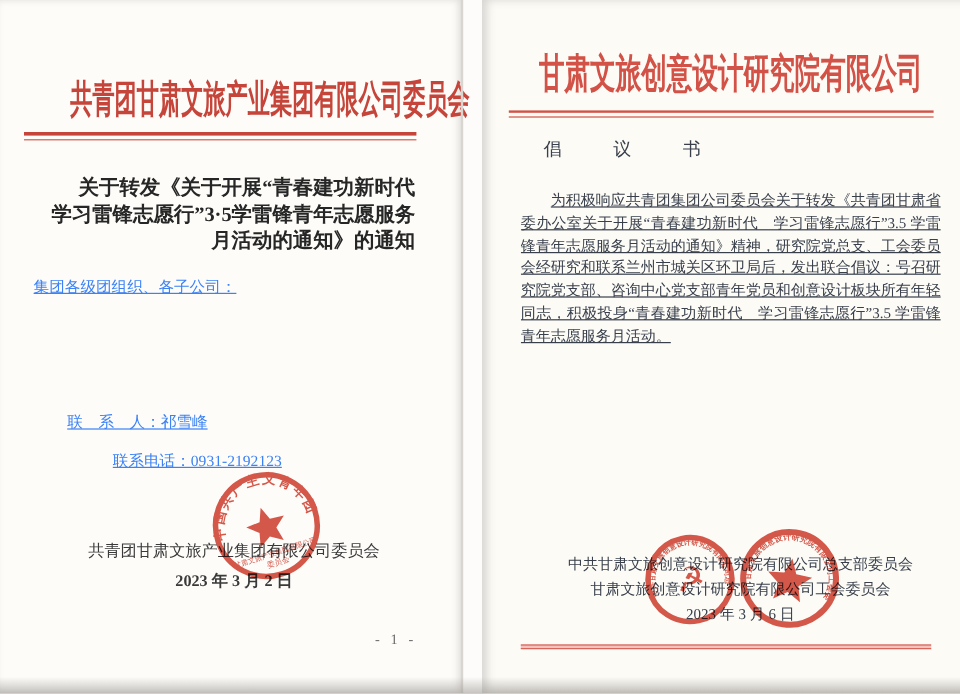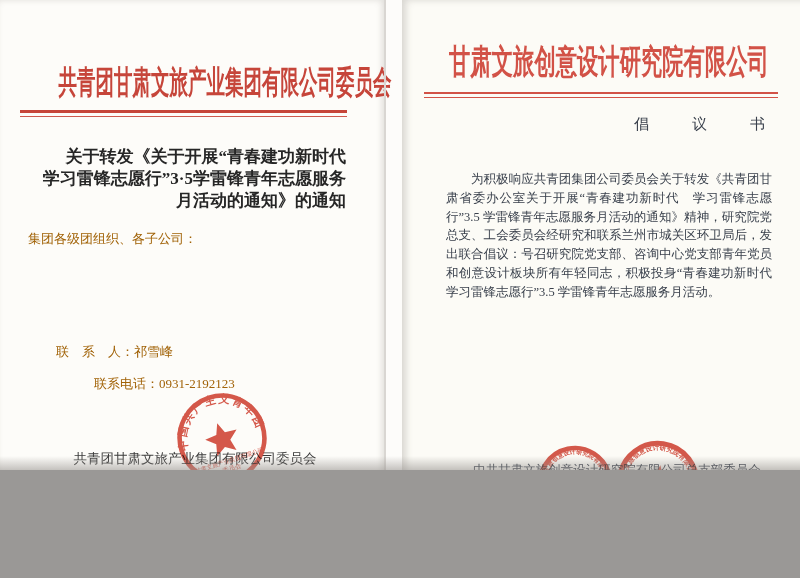--- a/index.html
+++ b/index.html
@@ -1,17 +1,17 @@
 <!DOCTYPE html>
 <html><head>
 <meta charset="utf-8">
 <style>
   html,body{margin:0;padding:0;}
   body{background:#9a9896;font-family:"Liberation Serif","DejaVu Serif",serif;}
-  .scene{position:relative;width:800px;height:470px;overflow:hidden;background:#fdfcfa;}
+  .scene{position:relative;width:800px;height:578px;overflow:hidden;background:#fdfcfa;}
 
   
   .page{position:absolute;top:0;height:578px;background:#fdfcf9;}
   .page-left{left:0;width:385px;box-shadow:inset -3px 0 6px rgba(90,85,80,.18);}
   .page-right{left:402px;width:414px;background:#fcfbf6;box-shadow:inset 4px 0 7px rgba(90,85,80,.22);}
   .seam{position:absolute;top:0;left:384px;width:2px;height:578px;background:#d9d6d2;}
   .scan-bottom{position:absolute;left:0;bottom:0;width:800px;height:14px;
     background:linear-gradient(to bottom,rgba(160,156,152,0),rgba(150,146,142,.55));}
 
   
@@ -23,35 +23,35 @@
   .lh-right span{font-size:26px;color:#d25247;transform:scale(0.82,1.3);}
 
   .rule{position:absolute;height:3px;}
   .rule-left{top:110px;left:20px;width:327px;border-top:3px solid #c6453a;border-bottom:1px solid #cf5a50;}
   .rule-right{top:92px;left:408px;width:354px;border-top:2px solid #d25247;border-bottom:1px solid #d25247;}
   .rule-footer{top:537px;left:418px;width:342px;height:2px;border-top:1px solid #d8645a;border-bottom:1px solid #d8645a;background:#f0c3bd;}
 
   
   .doc-title{position:absolute;top:146px;left:40px;width:306px;text-align:right;
     font-size:17px;line-height:22px;font-weight:bold;color:#262626;}
-  .body-l{position:absolute;left:28px;width:336px;font-size:13px;color:#a16207;}
+  .body-l{position:absolute;left:28px;width:336px;font-size:13px;color:#3b82f6;text-decoration:underline;}
   .salutation{top:230px;}
   .para-l{top:252px;line-height:21.6px;text-align:justify;text-indent:2em;height:110px;overflow:hidden;}
   .contact{left:56px;width:300px;}
   .c1{top:343px;} .c2{top:375px;margin-left:38px;} .c3{top:387px;}
   .sig-l{position:absolute;top:450px;left:30px;width:330px;text-align:center;font-size:13.5px;color:#3a3a3a;}
   .date-l{position:absolute;top:475px;left:30px;width:330px;text-align:center;font-size:13.5px;color:#3a3a3a;font-weight:bold;}
   .page-num{position:absolute;top:526px;left:295px;width:70px;text-align:center;font-size:12px;color:#6a6a6a;letter-spacing:3px;}
 
   
-  .doc-title-r{position:absolute;top:115px;left:37px;width:340px;text-align:right;
+  .doc-title-r{position:absolute;top:115px;left:37px;width:340px;text-align:left;
     font-size:15px;color:#39404c;letter-spacing:14px;text-indent:14px;font-weight:500;}
   .body-r{position:absolute;top:158px;left:32px;width:350px;font-size:12.5px;line-height:18.8px;
     color:#39404c;text-align:justify;height:284px;overflow:hidden;}
-  .body-r p{margin:12px;text-indent:2em;}
+  .body-r p{margin:0;text-indent:2em;text-decoration:underline;}
   .sig-r{position:absolute;left:50px;width:330px;text-align:center;font-size:12.5px;color:#39404c;}
   .s1{top:462px;} .s2{top:483px;} .dr{top:504px;}
 
   
   .stamp{position:absolute;opacity:.85;mix-blend-mode:multiply;}
   .stamp-youth{left:176px;top:392px;width:92px;height:92px;transform:rotate(-18deg);}
   .stamp-party{left:135px;top:445px;width:76px;height:76px;transform:rotate(-12deg);}
   .stamp-union{left:214px;top:440px;width:84px;height:84px;transform:rotate(8deg);}
 </style>
 </head>

